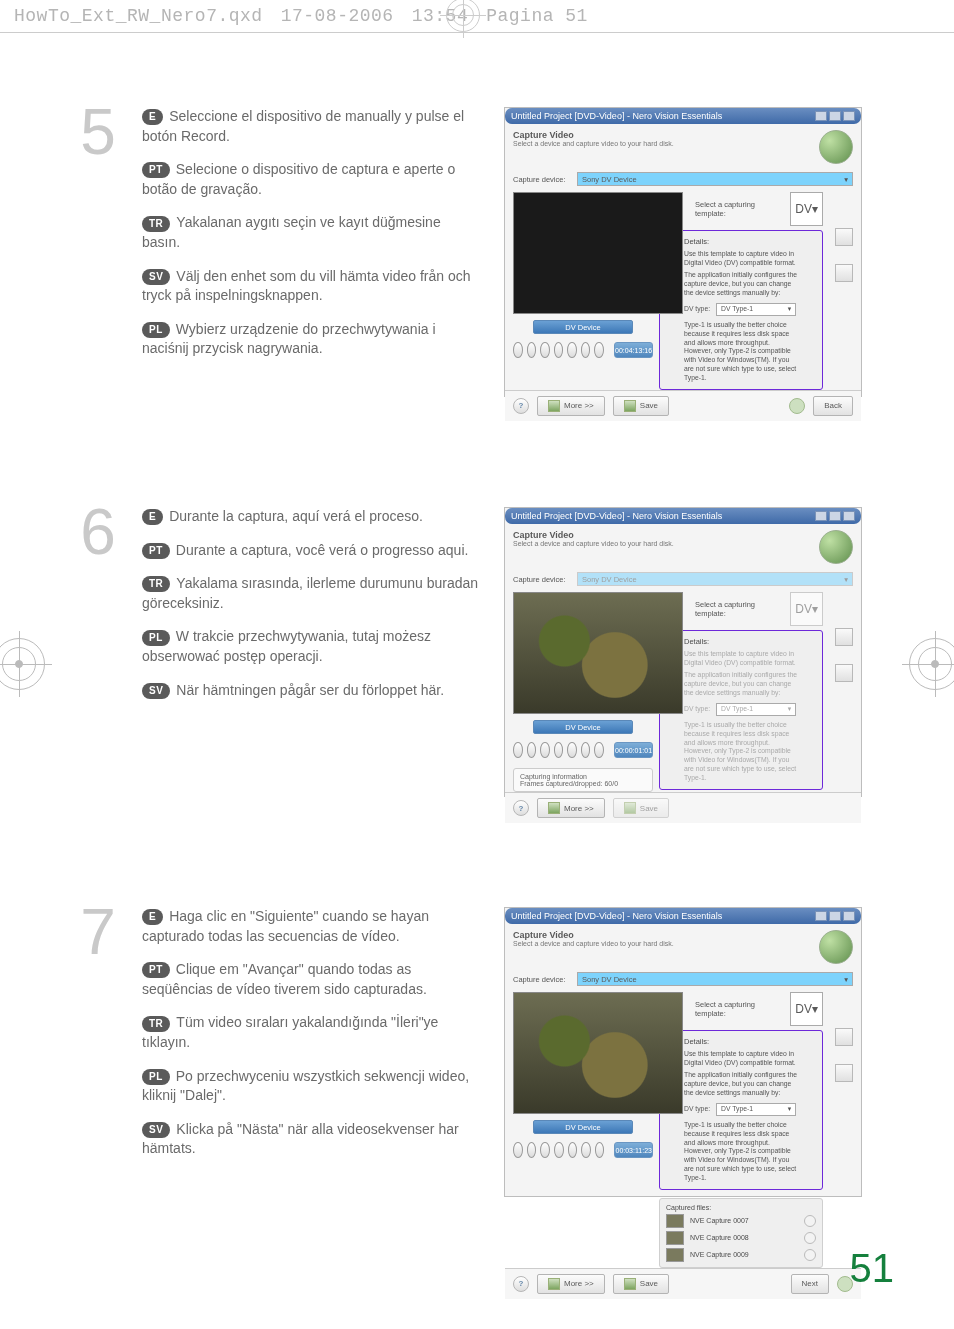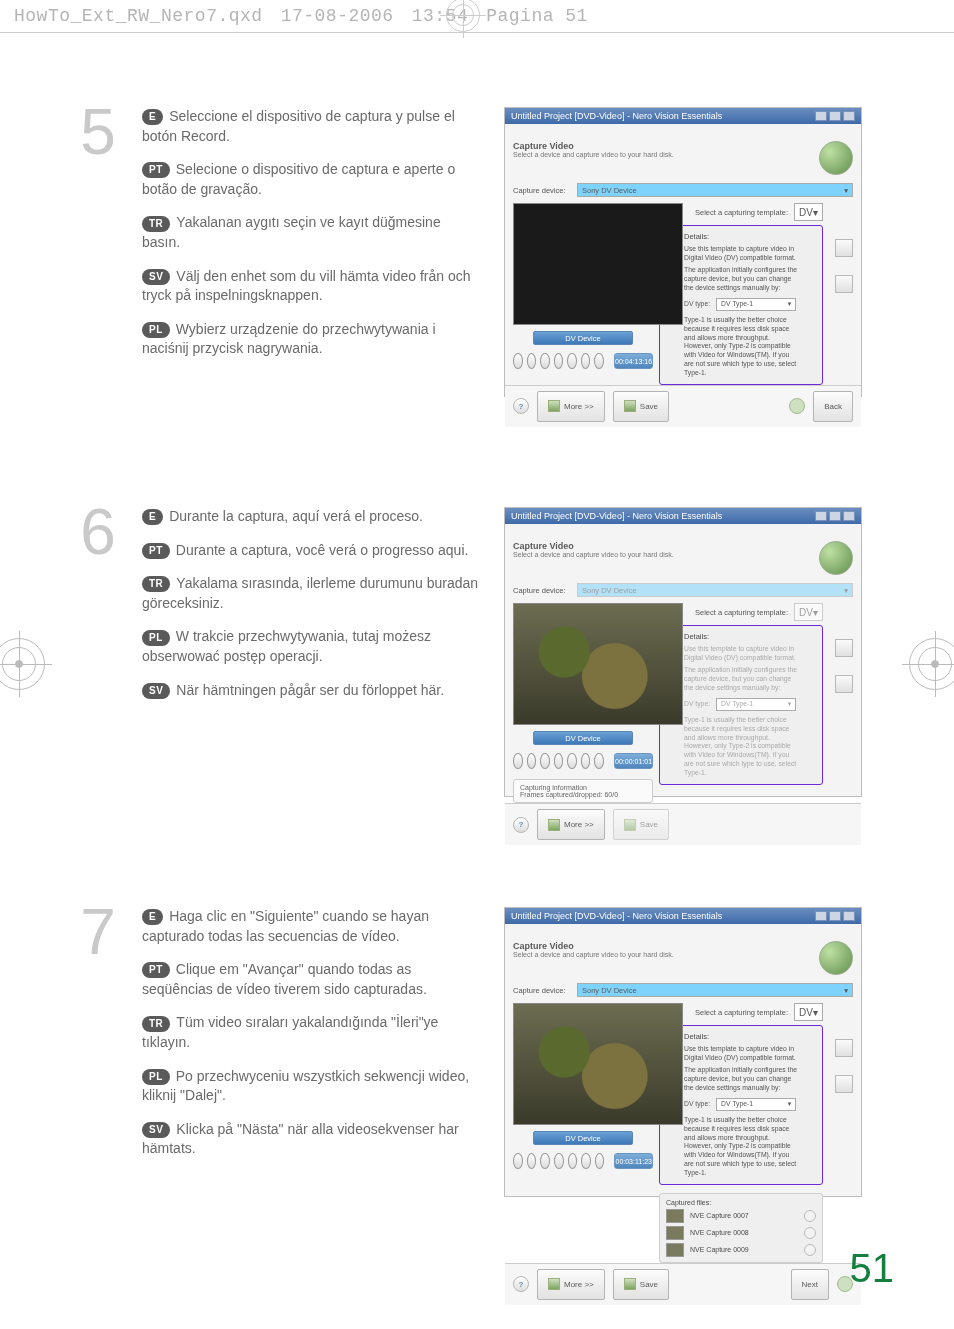--- a/index.html
+++ b/index.html
@@ -124,25 +124,26 @@
   display: flex;
   flex-direction: column;
 }
 .shot-titlebar {
   background: linear-gradient(#6a8ec1, #3f6aa8);
   color: #fff;
   font-size: 9px;
   padding: 3px 6px;
   display: flex;
   justify-content: space-between;
+  border-radius: 7px;
 }
 .shot-titlebar .winicons { display:flex; gap:2px; }
 .shot-titlebar .winicons span { width:12px; height:10px; background:#ccd6e5; border:1px solid #7a93b8; display:inline-block; }
 .shot-header {
-  padding: 17px 8px 4px;
+  padding: 6px 8px 4px;
   display:flex; justify-content:space-between; align-items:flex-start;gap:22px;
 }
 .shot-header .titles .t1 { font-weight:bold; font-size:9px; }
 .shot-header .titles .t2 { font-size:7px; color:#777; }
 .shot-header .globe {
   width:34px; height:34px; border-radius:50%;
   background: radial-gradient(circle at 30% 30%, #bfe0a4, #5f8e4c);
   border:1px solid #9aaf8f;
 }
 .shot-toolbar {
@@ -190,22 +191,22 @@
 .capinfo {
   margin-top:10px; border:1px solid #ccc; border-radius:3px; padding:4px 6px; font-size:7px;
   color:#666; background:#fafafa;
 }
 .details-col { flex:1; display:flex; flex-direction:column; padding-right:6px; }
 .details-header {
   display:flex; align-items:center; gap:6px; margin-bottom:4px;margin-left:36px;
 }
 .details-header .lbl { font-size:7.5px; color:#555; min-width:86px; }
 .details-header .combo {
-  flex:1; height:14px; border:1px solid #aaa; background:#fff; font-size:10px;
-  display:flex; align-items:center; justify-content:space-between; padding:8px 4px;
+  flex:1; height:14px; border:1px solid #aaa; background:#fff; font-size:12px;
+  display:flex; align-items:center; justify-content:space-between; padding:16px 4px;
 }
 .details-panel {
   border:1px solid #6d28d9; background:#efefef; border-radius:3px;
   padding:6px 24px; font-size:6.8px; color:#555; line-height:1.3;
 }
 .details-panel.dimmed { color:#aaa; }
 .details-panel .dttl { font-size:7.5px; color:#4a4a4a; margin-bottom:3px; }
 .details-panel .row { display:flex; align-items:center; gap:6px; margin:5px 0; }
 .details-panel .row .combo { flex:0 0 80px; height:13px; border:1px solid #aaa; background:#fff; font-size:6.8px; display:flex; align-items:center; justify-content:space-between; padding:0 4px; }
 .side-icons {
@@ -229,21 +230,21 @@
 }
 .shot-footer {
   border-top:1px solid #ccc; padding:5px 8px; display:flex; align-items:center; gap:8px;
   background:#f6f6f6;
 }
 .shot-footer .qmark {
   width:16px; height:16px; border:1px solid #b6b6b6; border-radius:50%;
   background:linear-gradient(#fff,#dedede); display:flex; align-items:center; justify-content:center; color:#68a; font-weight:bold;
 }
 .shot-footer .fbtn {
-  height:31px; padding:0 10px; border:1px solid #b4b4b4; background:linear-gradient(#fcfcfc,#e2e2e2);
+  height:20px; padding:0 10px; border:1px solid #b4b4b4; background:linear-gradient(#fcfcfc,#e2e2e2);
   display:flex; align-items:center; gap:4px; font-size:8px; border-radius:2px;
 }
 .shot-footer .fbtn .micon { width:12px; height:12px; background:linear-gradient(#cfe0c0,#7da560); border:1px solid #9ab078; }
 .shot-footer .spacer { flex:1; }
 .shot-footer .arrow-circ {
   width:16px; height:16px; border-radius:50%; background:#cde0c0; border:1px solid #a2bb8e;
   position:relative;
 }
 .shot-footer .arrow-circ::after {
   content:""; position:absolute; inset:0; margin:auto;
@@ -277,21 +278,21 @@
     <div class="circ c2"></div>
     <div class="circ c3"></div>
 </div>
 
 <div class="content">
 
   <div class="step-block">
     <div class="step-number">5</div>
     <div class="step-body">
       <div class="step-text">
-        <p class="lang-para"><span class="lang-badge">E</span><span>Seleccione el dispositivo de captura y pulse el botón Record.</span></p>
+        <p class="lang-para"><span class="lang-badge">E</span><span>Seleccione el dispositivo de manually y pulse el botón Record.</span></p>
         <p class="lang-para"><span class="lang-badge">PT</span><span>Selecione o dispositivo de captura e aperte o botão de gravação.</span></p>
         <p class="lang-para"><span class="lang-badge">TR</span><span>Yakalanan aygıtı seçin ve kayıt düğmesine basın.</span></p>
         <p class="lang-para"><span class="lang-badge">SV</span><span>Välj den enhet som du vill hämta video från och tryck på inspelningsknappen.</span></p>
         <p class="lang-para"><span class="lang-badge">PL</span><span>Wybierz urządzenie do przechwytywania i naciśnij przycisk nagrywania.</span></p>
       </div>
 
       <div class="app-shot">
         <div class="shot-titlebar">
           <span>Untitled Project [DVD-Video] - Nero Vision Essentials</span>
           <span class="winicons">

